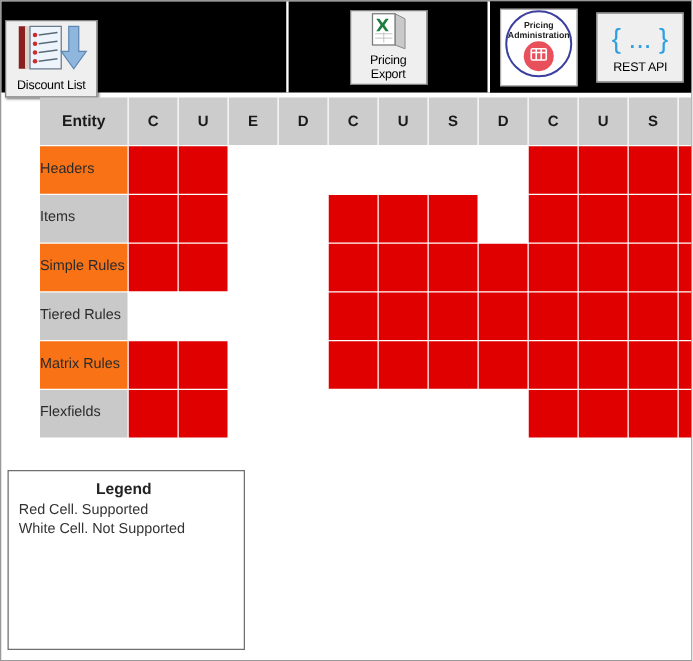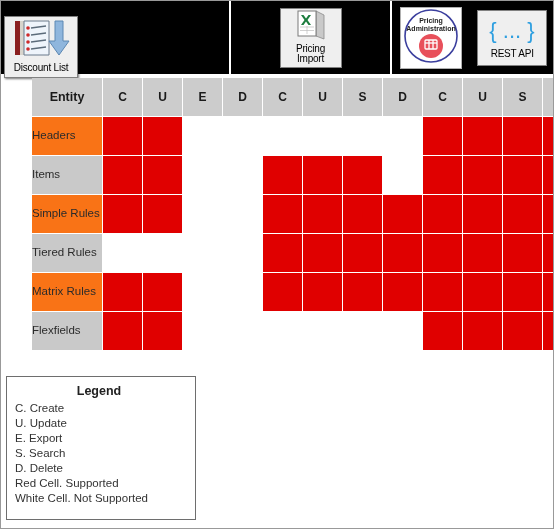--- a/index.html
+++ b/index.html
@@ -194,21 +194,21 @@
               <polygon points="7,5 10.5,10 7,15 9.5,15 12,11.6 14.5,15 17,15 13.5,10 17,5 14.5,5 12,8.4 9.5,5"></polygon>
             </g>
             <g stroke="#bdbdbd" stroke-width="0.7">
               <line x1="6" y1="17" x2="20" y2="17"></line>
               <line x1="6" y1="20.5" x2="20" y2="20.5"></line>
               <line x1="13" y1="16" x2="13" y2="24"></line>
             </g>
           </svg>
         </span>
         <span class="tb-label">Pricing</span>
-        <span class="tb-label">Import</span>
+        <span class="tb-label">Export</span>
       </div>
     </div>
 
     <div class="tb-group" style="width:161px;">
       <div class="tb-btn" style="width:80px;height:60px;">
         <span class="tb-art">
           <svg width="52" height="30" viewBox="0 0 52 30">
             <polygon points="22,1 30,5 30,29 22,26" fill="#c9c9c9" stroke="#8a8a8a" stroke-width="0.8"></polygon>
             <rect x="4" y="1" width="18" height="25" fill="#ffffff" stroke="#7a7a7a" stroke-width="1"></rect>
             <g fill="#1d7d3f">
@@ -366,26 +366,19 @@
             <td class="cell on"></td>
             <td class="cell on"></td>
             <td class="cell on"></td>
           </tr>
         </tbody>
     </table>
   </div>
 
   <div id="legend">
     <div class="lg-title">Legend</div>
-    <ul>
-      <li>C. Create</li>
-      <li>U. Update</li>
-      <li>E. Export</li>
-      <li>S. Search</li>
-      <li>D. Delete</li>
-    </ul>
     <div class="lg-notes">
       <div>Red Cell. Supported</div>
       <div>White Cell. Not Supported</div>
     </div>
   </div>
 
 </div>
 
 </body></html>

